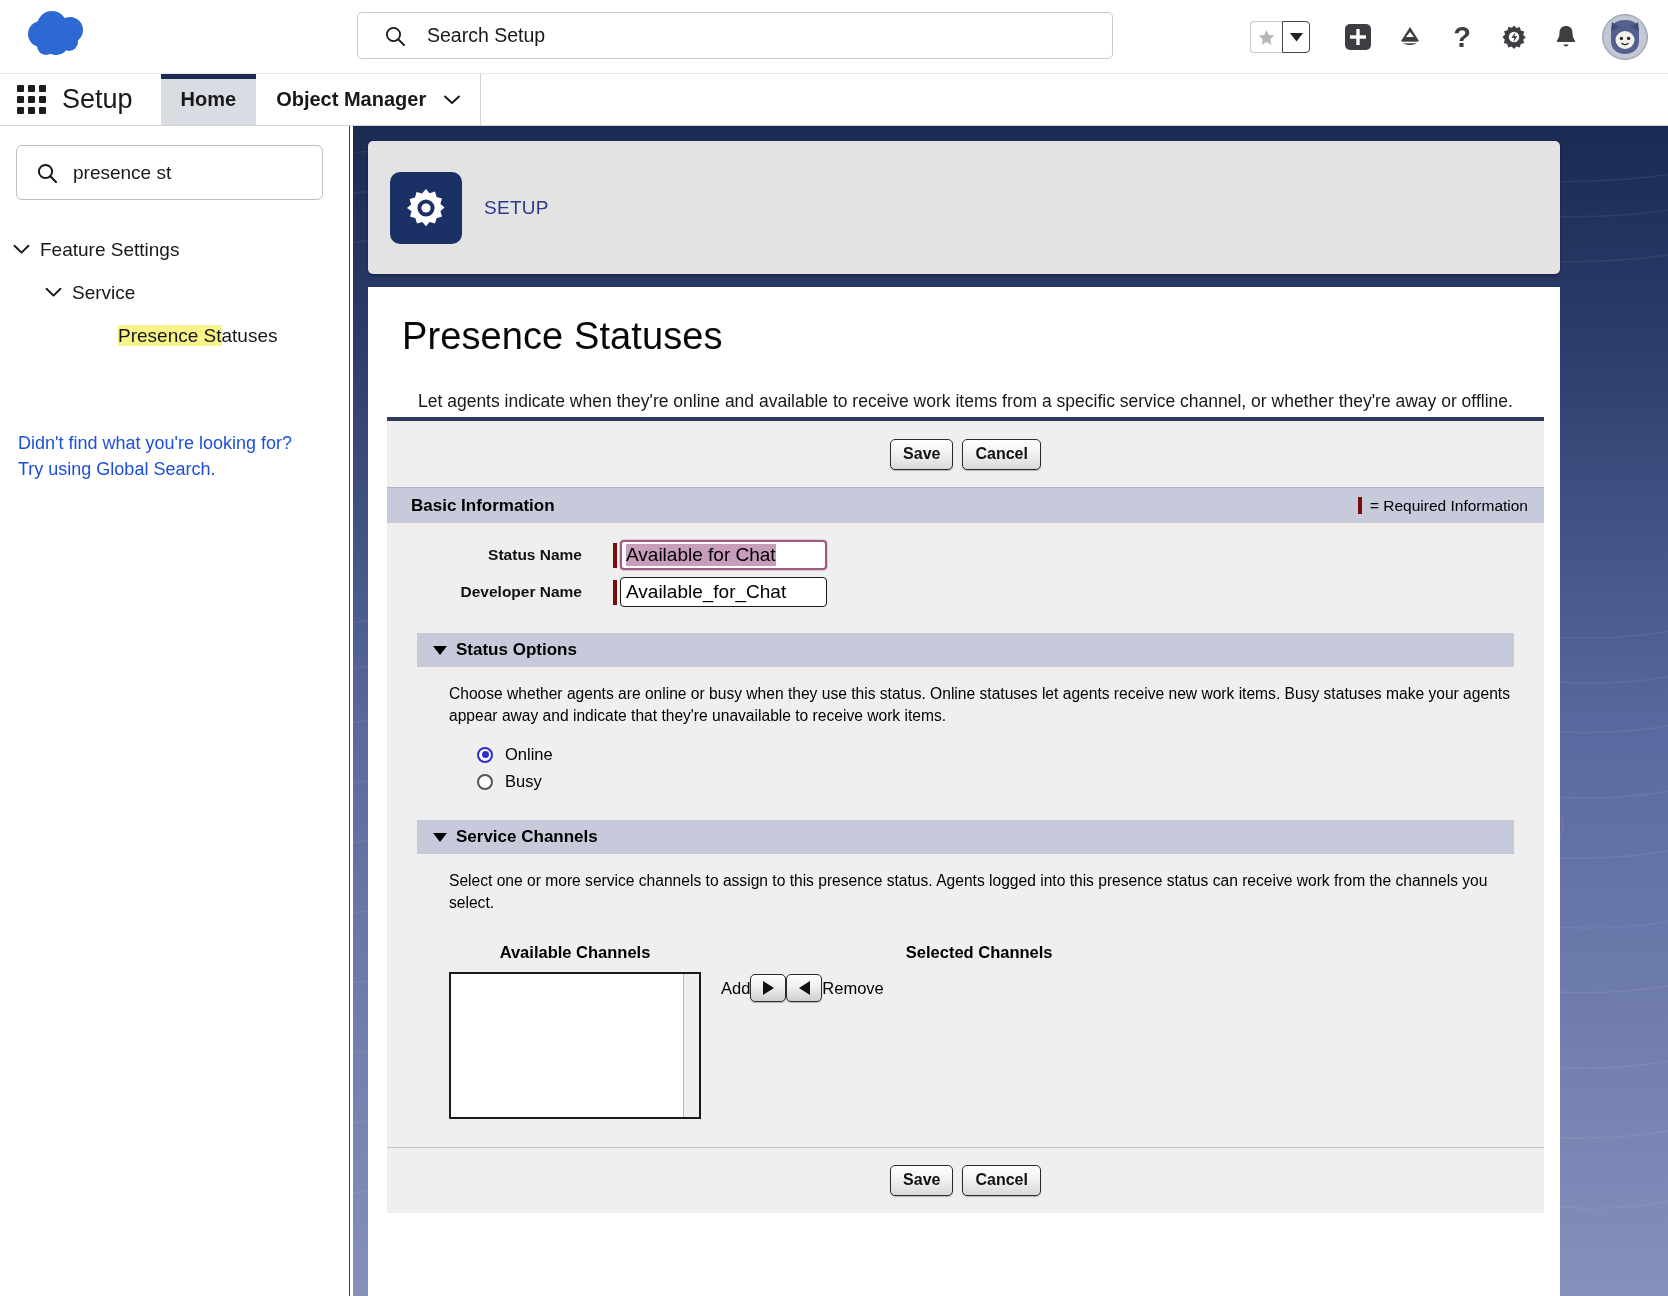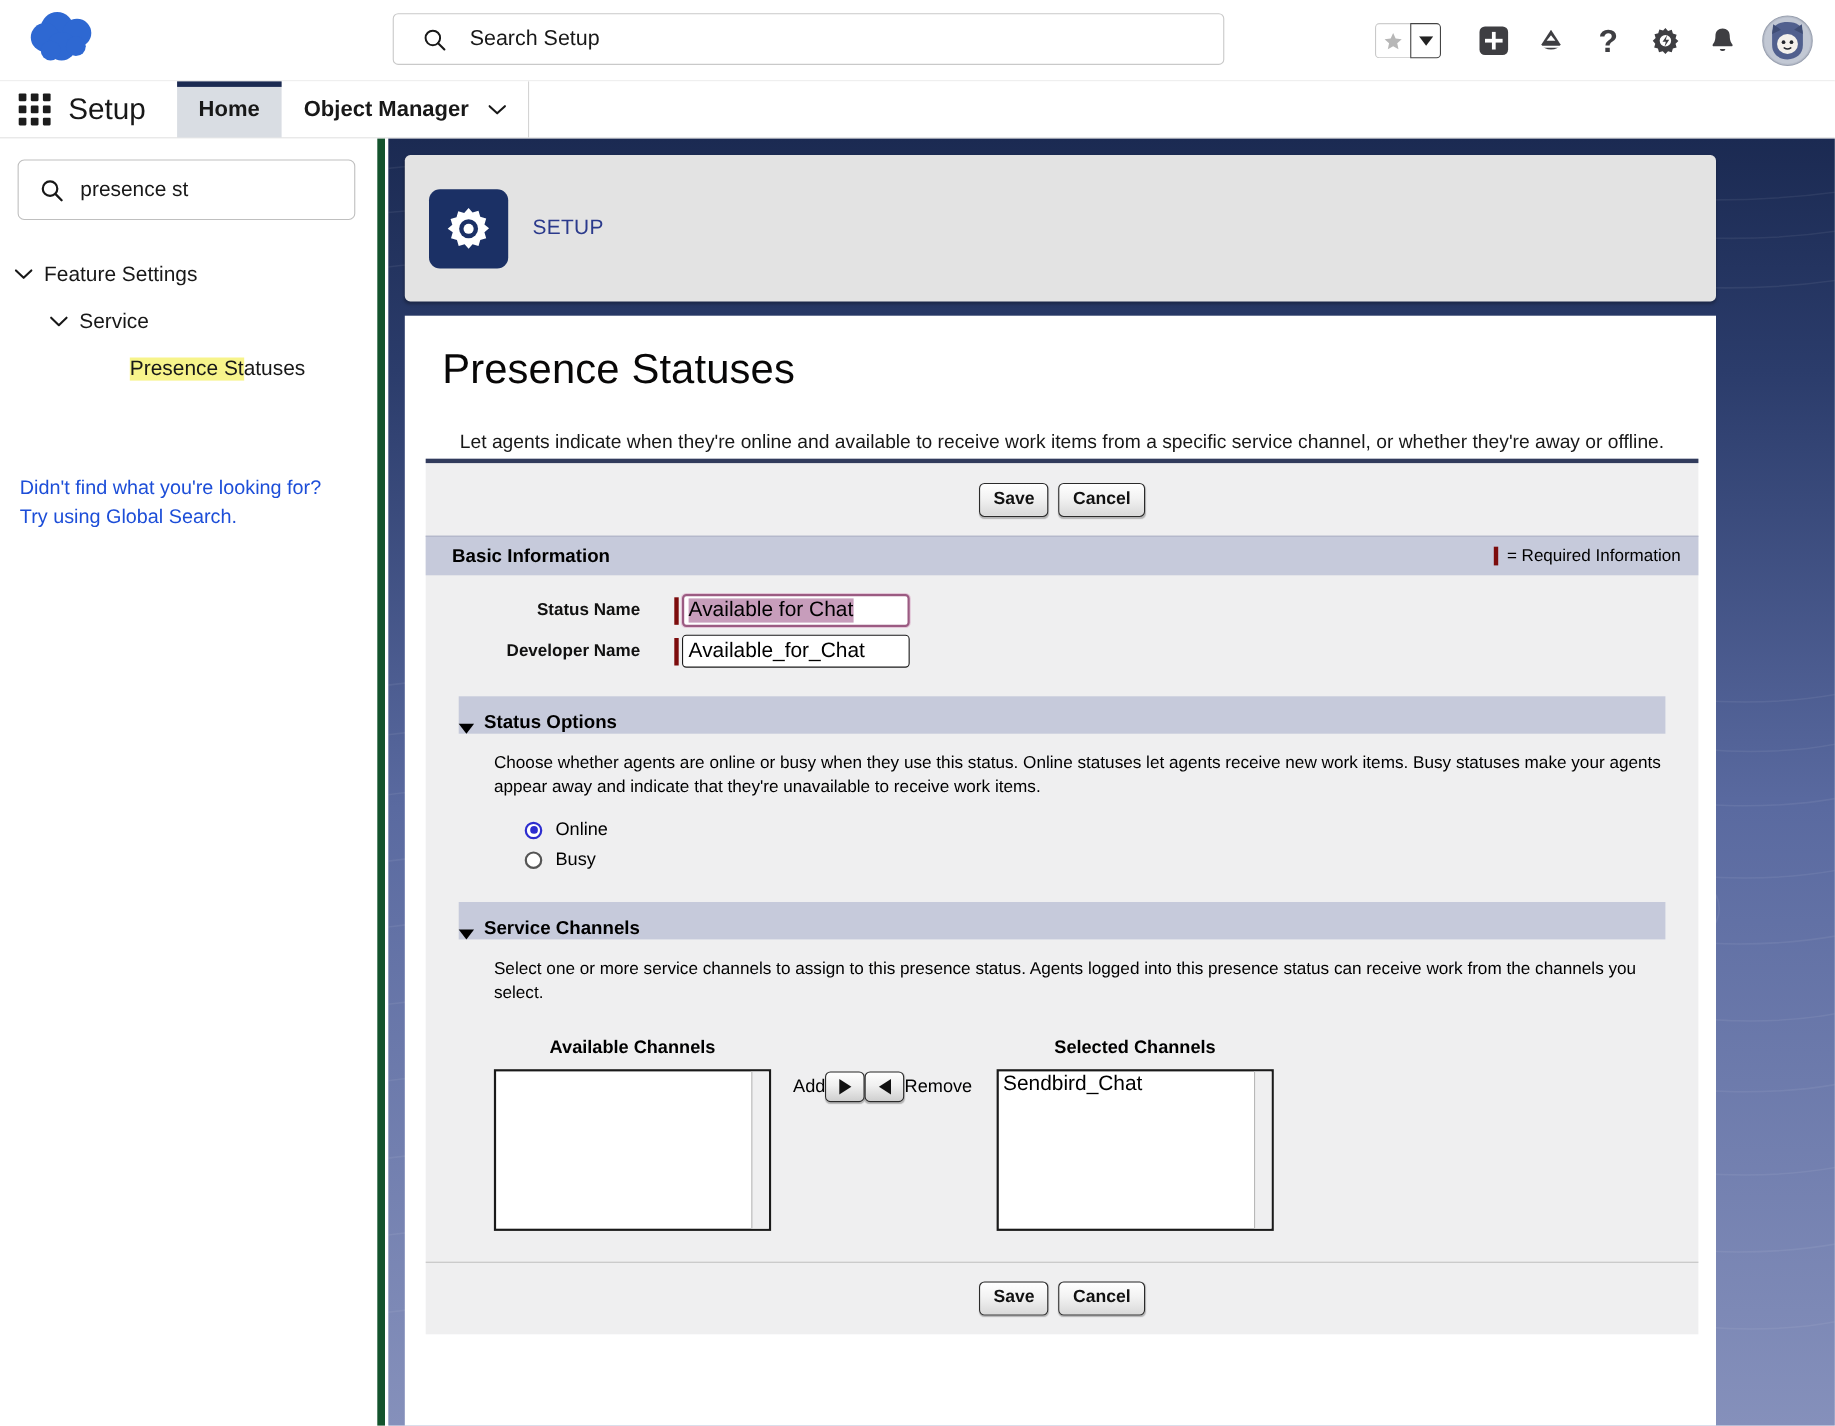--- a/index.html
+++ b/index.html
@@ -84,21 +84,21 @@
 
   
   .body-area {
     position:absolute; top:126px; left:0; width:1668px; height:1170px;
     background:#fff;
   }
 
   
   .sidebar {
     position:absolute; left:0; top:0; width:350px; height:1170px;
-    background:#fff; border-right: 7px solid #14532d;
+    background:#fff; border-right: 1px solid #14532d;
   }
   .side-search {
     position:absolute; left:16px; top:19px; width:307px; height:55px;
     border:1px solid #bfbfbf; border-radius:6px; background:#fff;
     display:flex; align-items:center; padding-left:19px;
   }
   .side-search .mag { margin-right: 15px; display:flex; }
   .side-search-text { font-size: 19px; color:#181818; }
 
   .tree { position:absolute; left:0; top:102px; width:350px; }
@@ -197,21 +197,21 @@
     display:flex; align-items:center;text-align:center;
   }
   .sf-input.focused {
     border: 2px solid #9b5b82; padding: 0 4px;
     box-shadow: 0 0 0 1px #e3c6d8;
   }
   .sel-text { background:#c79dbb; color:#000; }
 
   .sub-section-bar {
     background:#c6cadb; height:34px; margin: 26px 30px 0 30px;
-    display:flex; align-items:flex-end; 
+    display:flex; align-items:center; padding-left:16px;
     font-weight:700; font-size:17px; color:#000; gap:9px;
   }
   .tri { width:0;height:0;border-left:7px solid transparent;border-right:7px solid transparent;border-top:9px solid #000; }
   .sub-body { padding: 16px 34px 0 62px; }
   .sub-body p { margin:0; font-size:15.6px; line-height:1.38; color:#000; }
 
   .radio-list { margin: 16px 0 0 28px; }
   .radio-item { display:flex; align-items:center; height:25px; margin-bottom:2px; cursor:pointer; }
   .radio {
     width:16px;height:16px;border-radius:50%;border:2px solid #2d2dcf;background:#fff;
@@ -555,24 +555,20 @@
               <span class="arrow-right"></span>
             </div>
           <div class="arrow-btn">
               <span class="arrow-left"></span>
             </div>
           <span class="lbl">Remove</span>
         </div>
 
         <div class="dual-col">
           <div class="dual-head">Selected Channels</div>
-          <div class="listbox">
-            <div class="opt">Sendbird_Chat</div>
-            <div class="track"></div>
-          </div>
         </div>
       </div>
 
       <div class="bottom-btn-row">
         <button class="sf-btn">Save</button>
         <button class="sf-btn">Cancel</button>
       </div>
 
     </div>
   </div>

